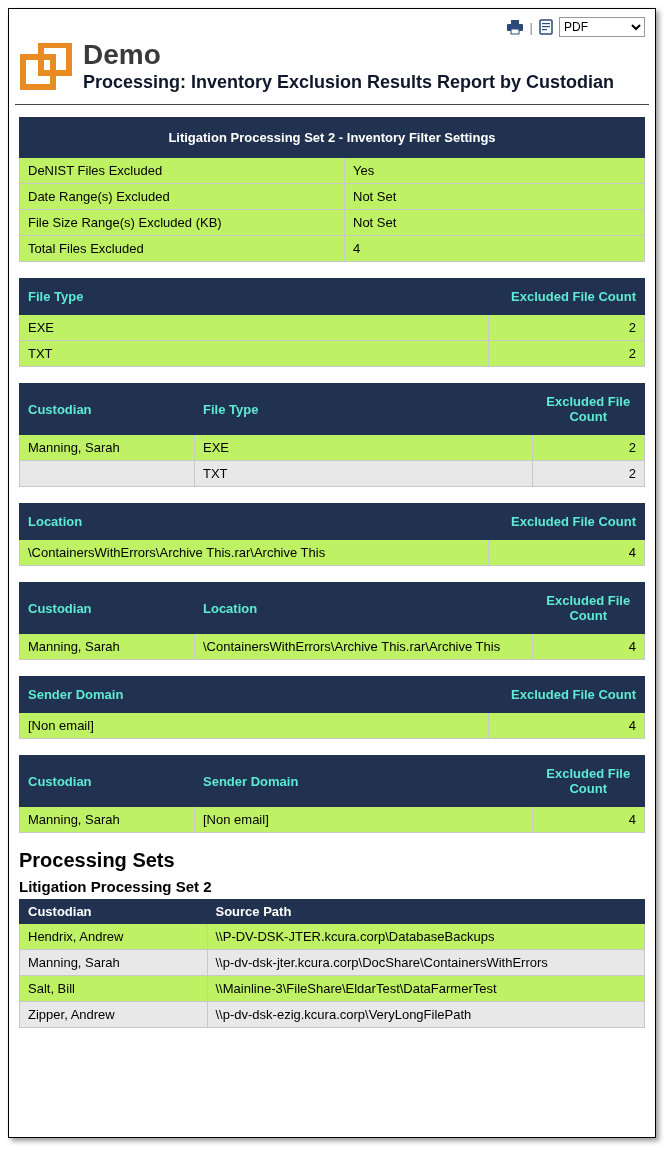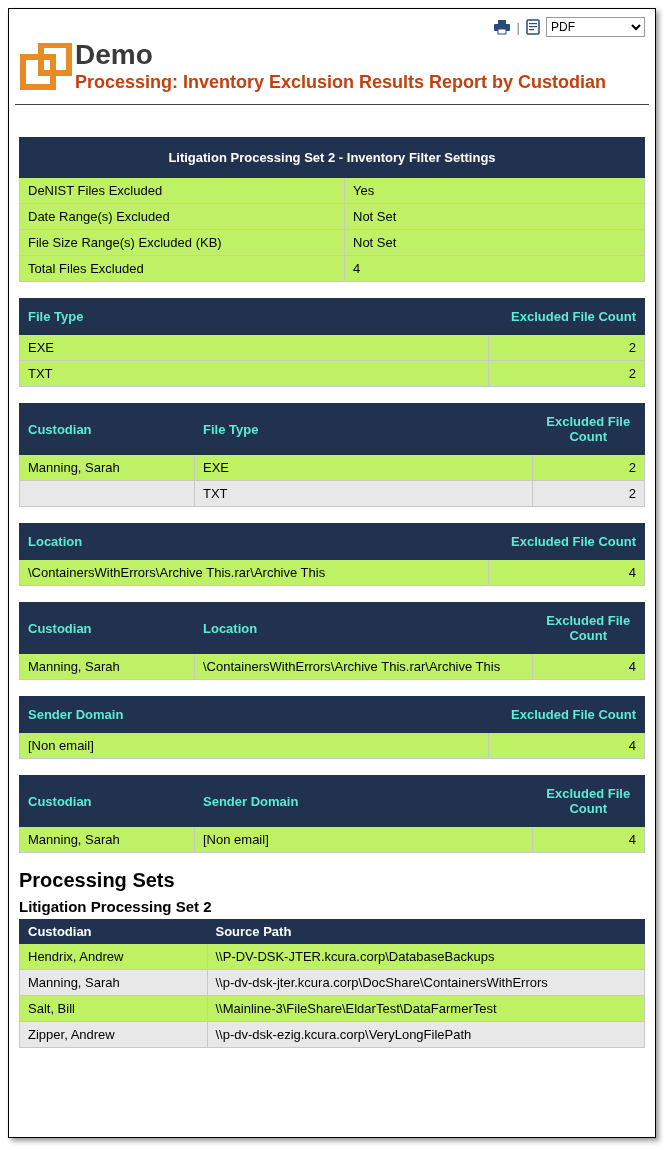--- a/index.html
+++ b/index.html
@@ -23,47 +23,48 @@
   }
   .toolbar {
     display: flex;
     justify-content: flex-end;
     align-items: center;
     gap: 6px;
     padding: 2px 4px 4px 4px;
   }
   .toolbar .sep { color: #888; }
   .toolbar select {
-    width: 99px;
+    width: 86px;
     height: 20px;
     font-size: 12px;
     border: 1px solid #999;
     background: #fff;
   }
   .icon-btn { cursor: pointer; display:inline-flex; }
   .header {
     display: flex;
     align-items: flex-start;
+    gap: 8px;
     padding: 0 4px 6px 4px;
     border-bottom: 1px solid #444;
-    margin-bottom: 32px;
+    margin-bottom: 12px;
   }
   .logo { flex-shrink: 0; margin-top:2px; }
   .title-block { }
   .title-main {
     font-size: 28px;
     font-weight: bold;
     color: #3a3a3a;
     line-height: 1;
     margin-bottom: 2px;
   }
   .title-sub {
     font-size: 18px;
     font-weight: bold;
-    color: #c2410c;
+    color: #0f172a;
     line-height: 1.3;
   }
   .content { padding: 0 4px; }
   table.report {
     width: 100%;
     border-collapse: collapse;
     margin-bottom: 16px;
     border-radius: 17px;
   }
   .banner {

